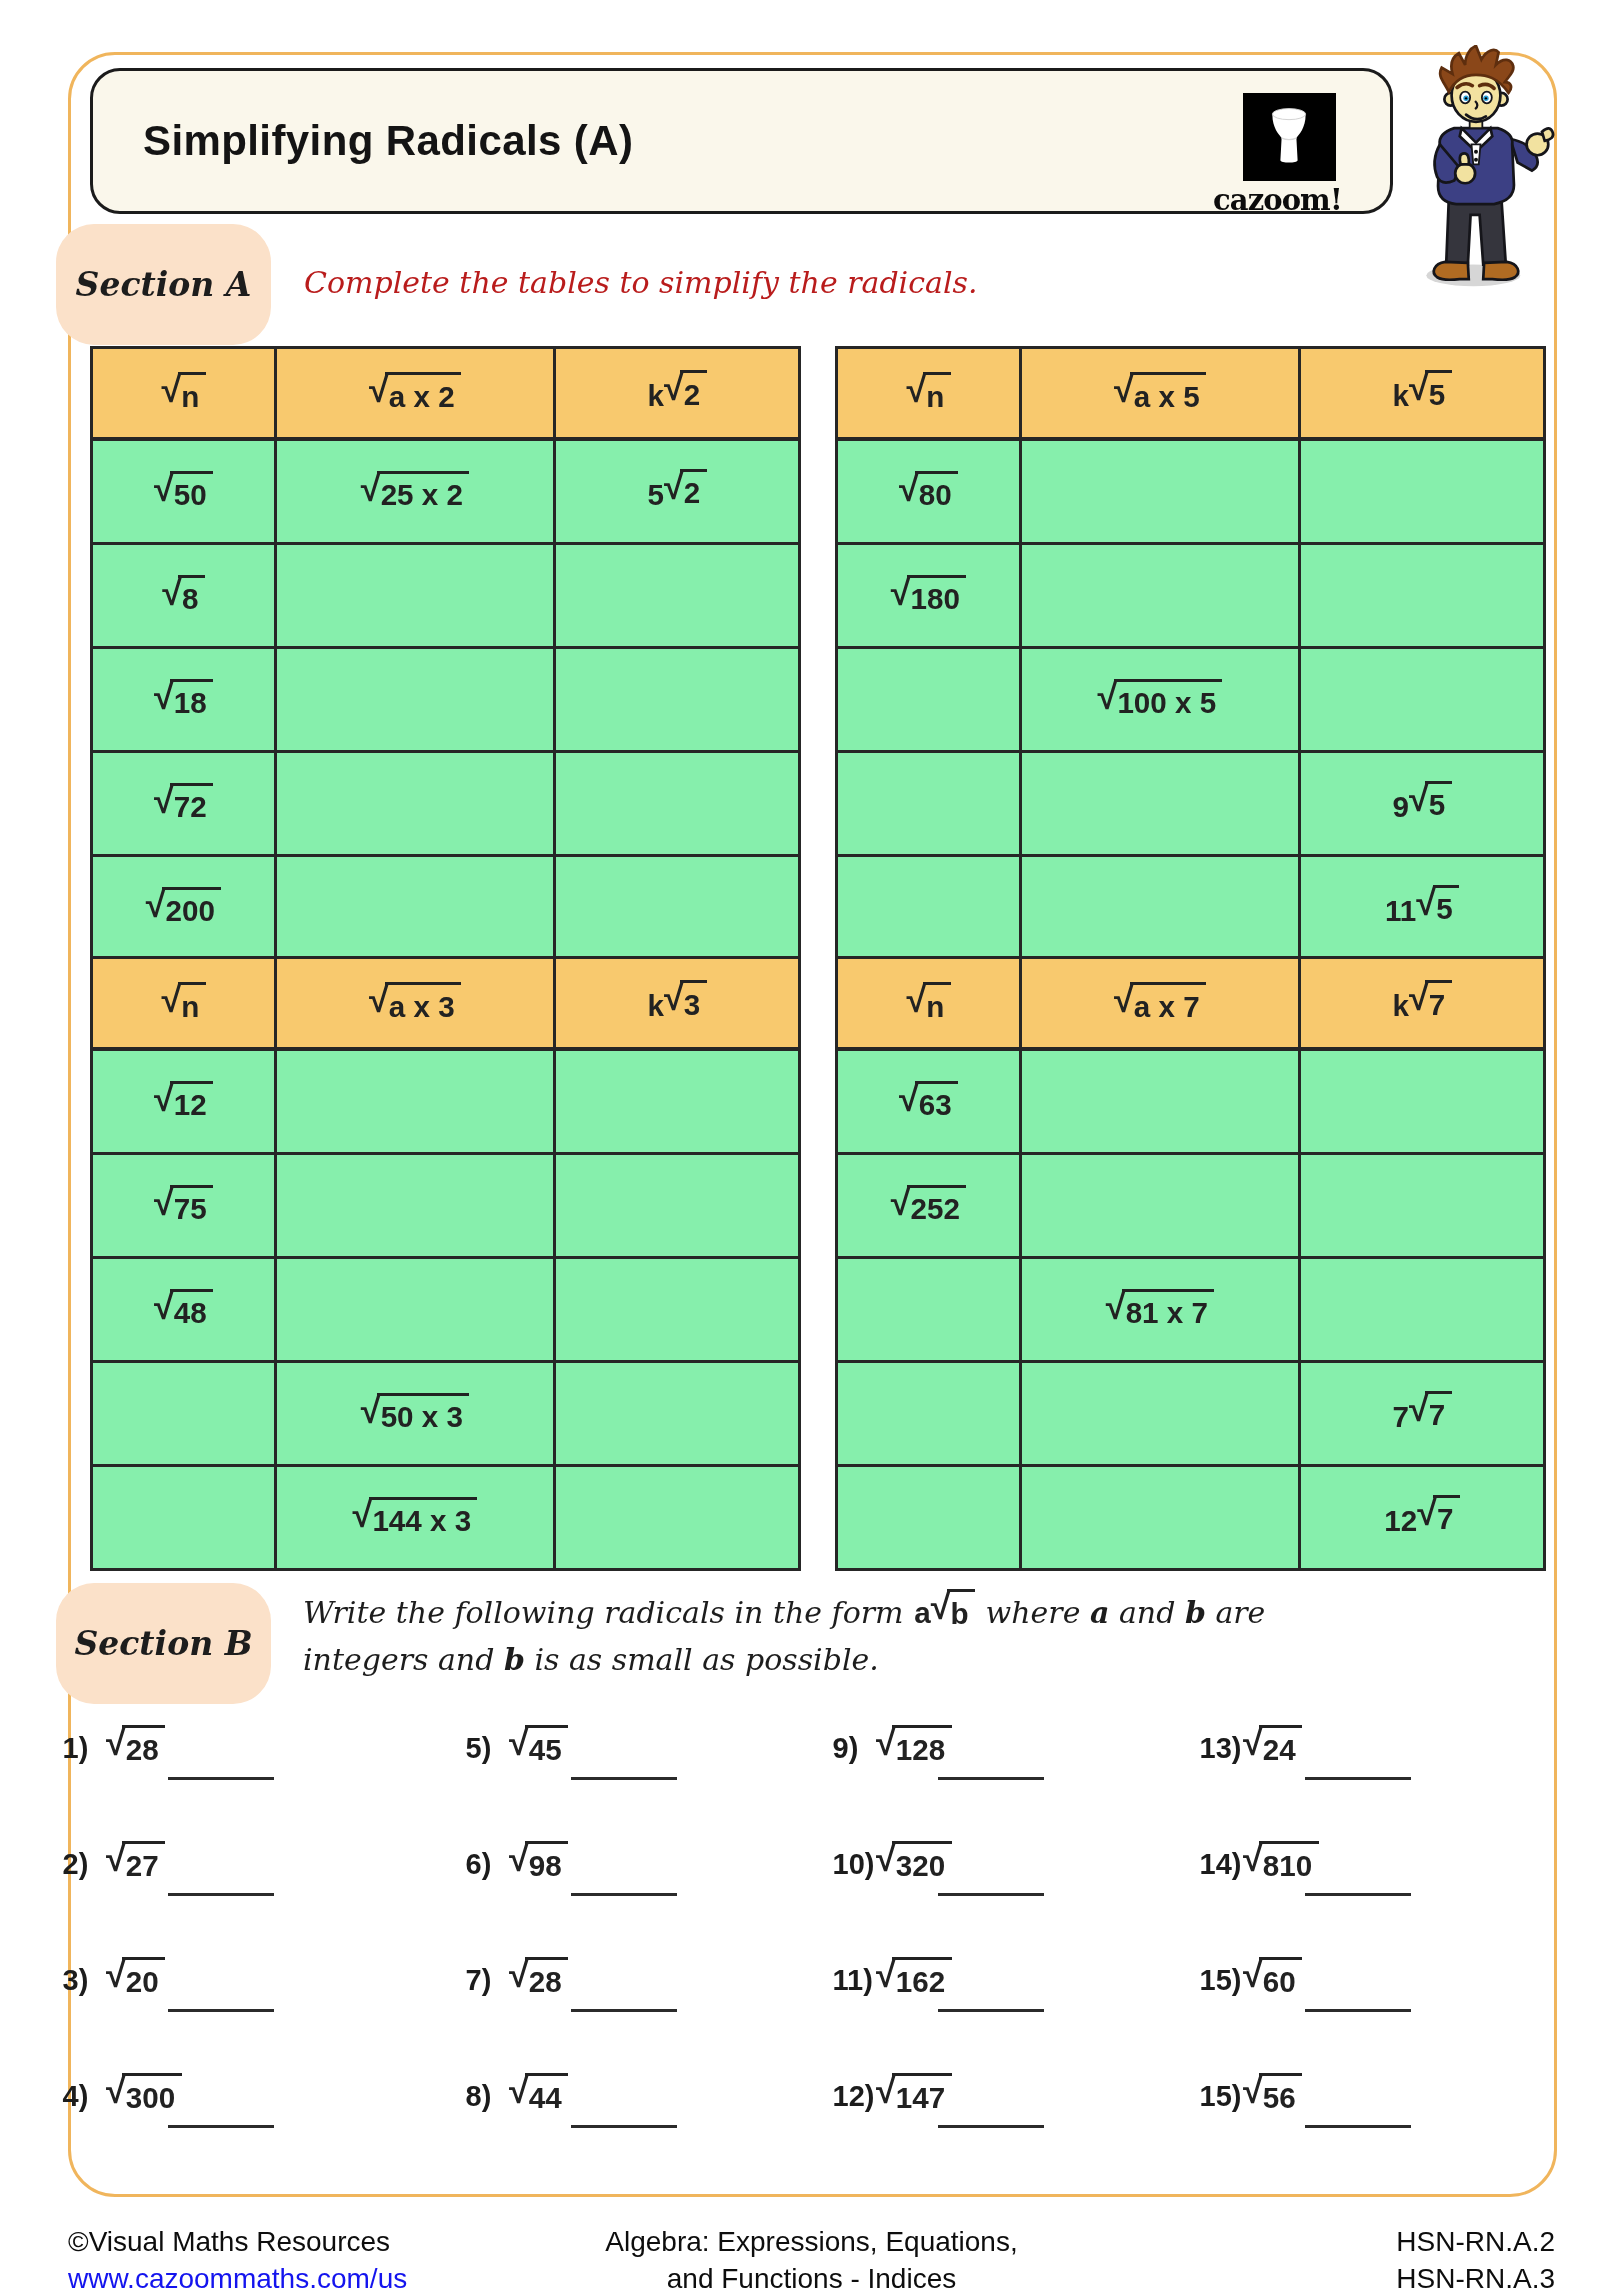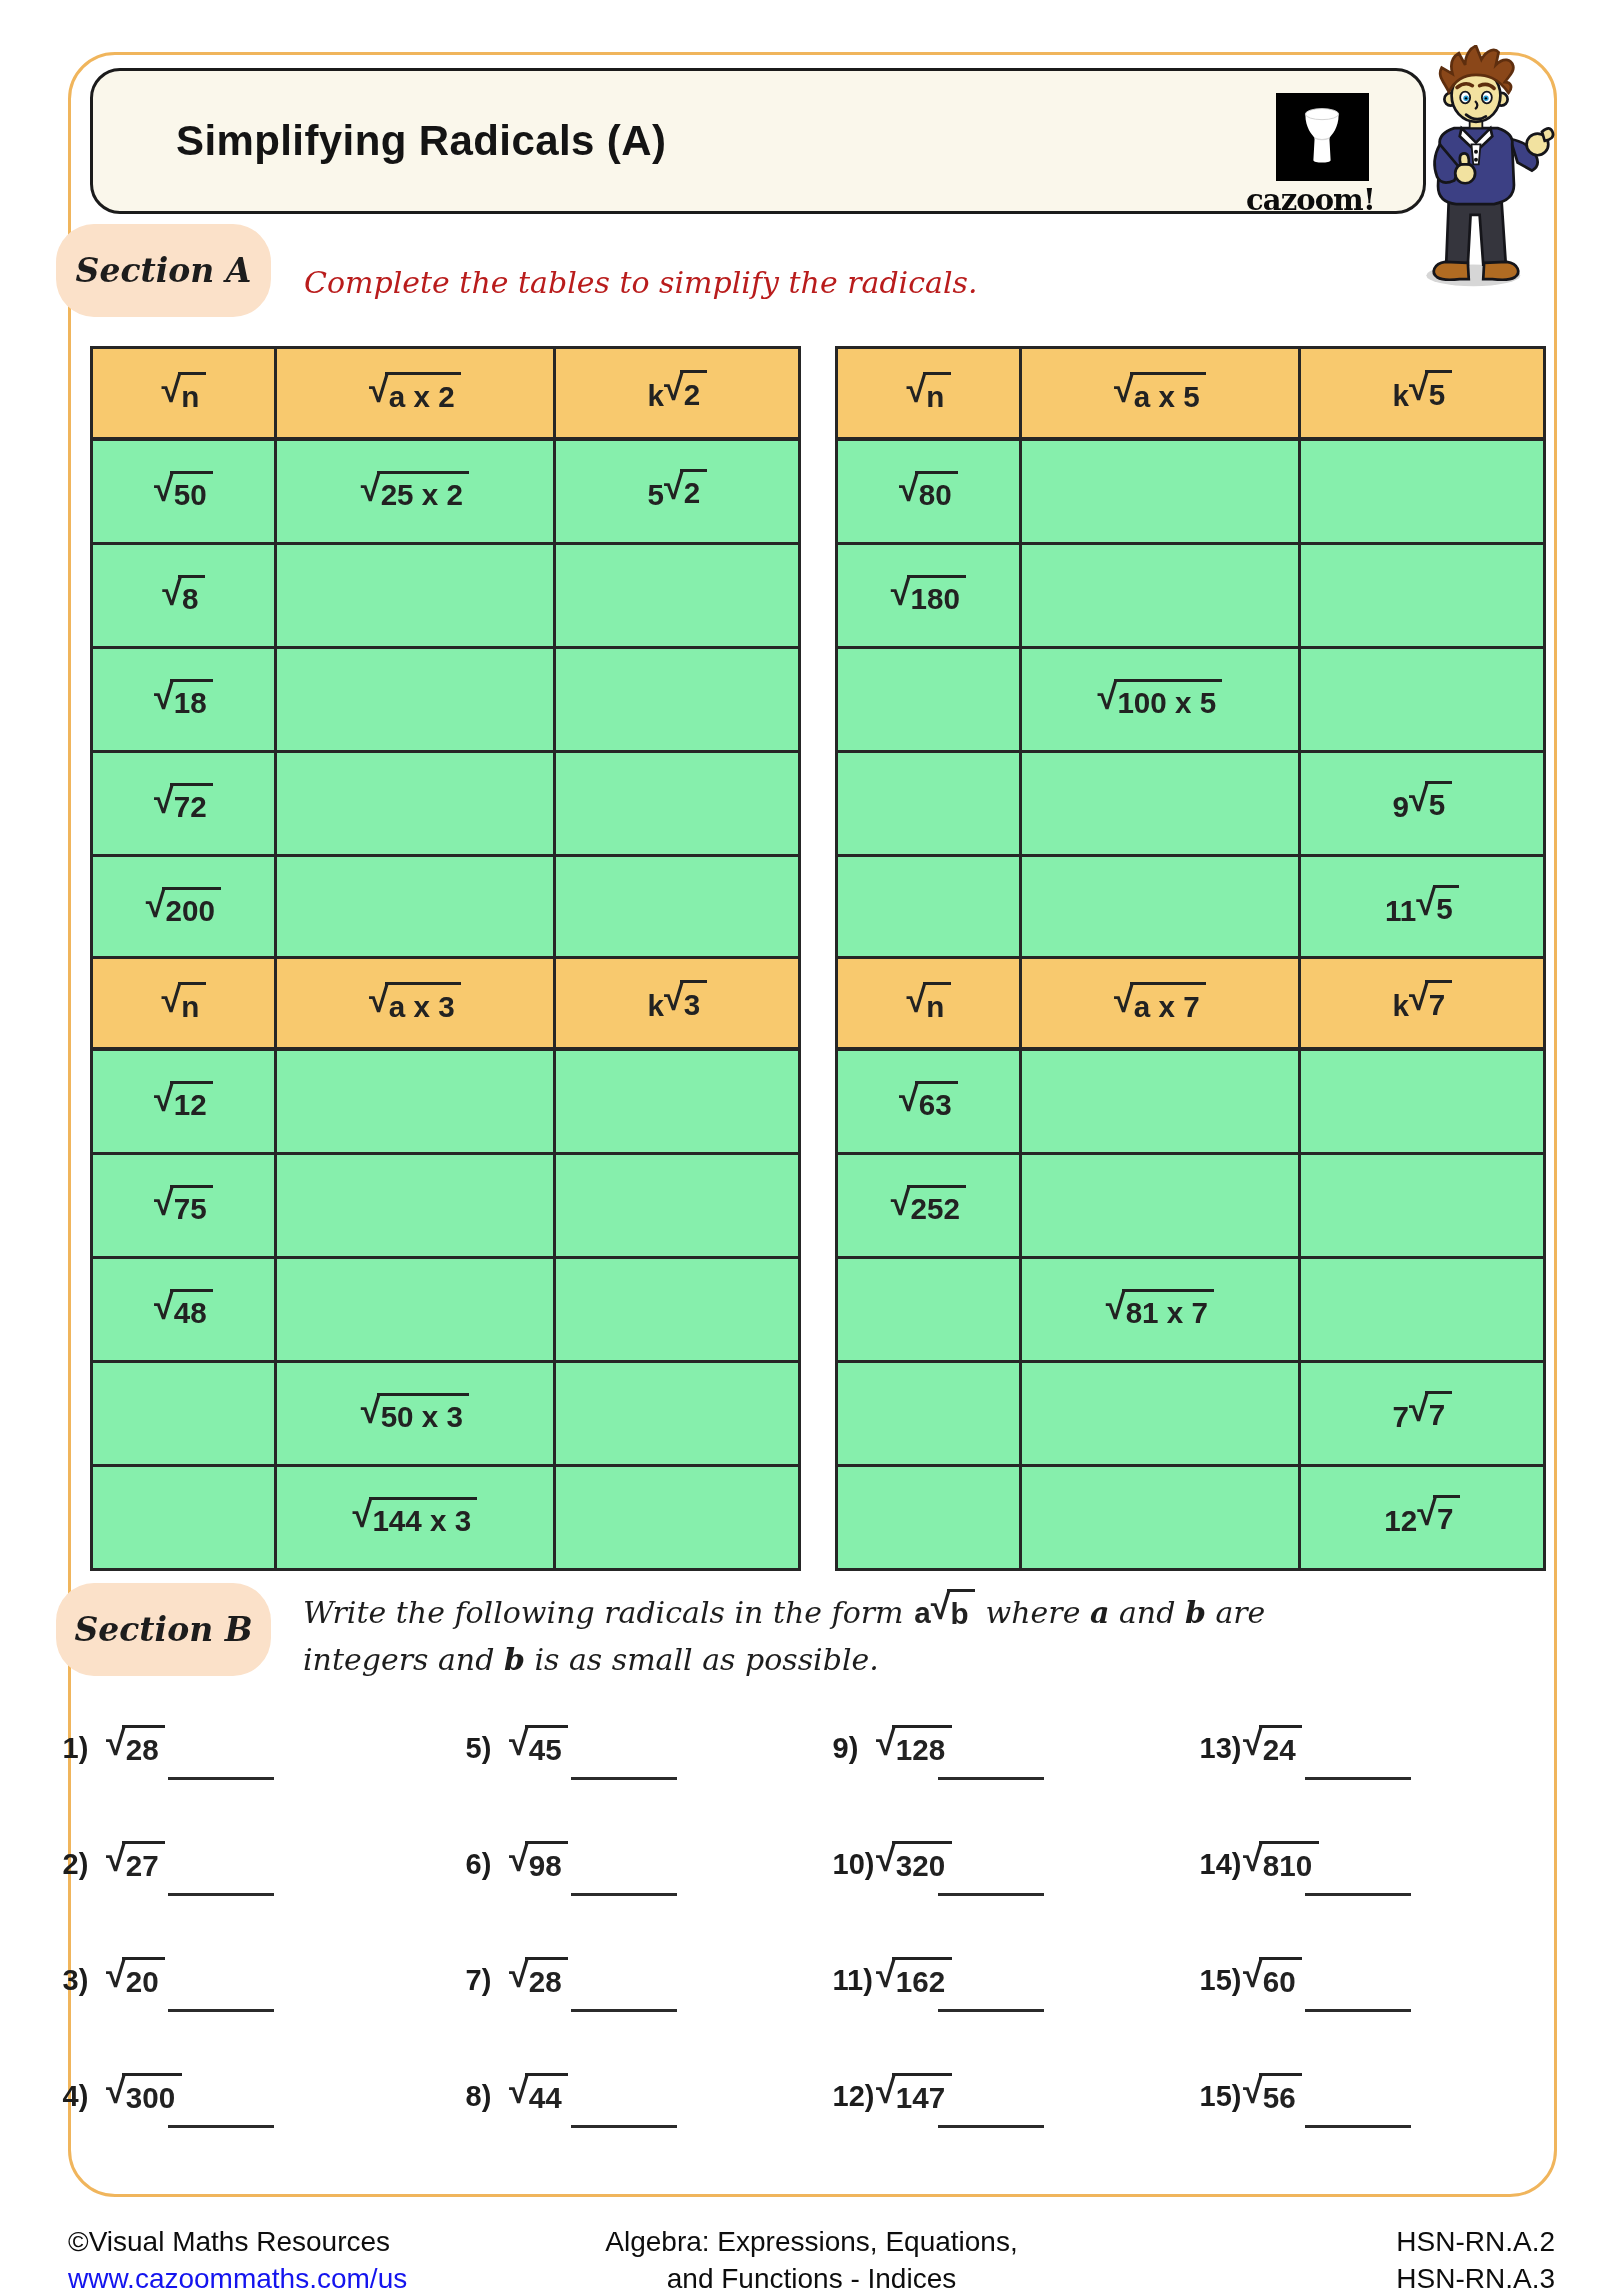--- a/index.html
+++ b/index.html
@@ -9,31 +9,31 @@
   }
   
   .frame{
     position:absolute;left:68px;top:52px;width:1483px;height:2139px;
     border:3.6px solid #f0b55c;border-radius:47px;z-index:1;background:#fff;
   }
   
   .title-box{
     position:absolute;left:90px;top:68px;width:1297px;height:140px;
     background:#faf7eb;border:3.6px solid #1b1b1b;border-radius:30px;z-index:3;
-    display:flex;align-items:center;padding-left:33px;
+    display:flex;align-items:center;
   }
   .page-title{font-size:42px;font-weight:bold;letter-spacing:0.4px;padding-left:50px;color:#141414;}
   .logo{position:absolute;right:25px;top:22px;width:152px;}
   .logo-square{width:93px;height:88px;background:#000;margin:0 auto;display:flex;align-items:center;justify-content:center;}
   .logo-brand{font-family:"DejaVu Serif",serif;font-weight:bold;font-size:29px;letter-spacing:-0.9px;color:#0c0c0c;margin-top:1.8px;}
   
   .mascot{position:absolute;left:1384px;top:45px;width:184px;height:244px;z-index:4;}
   
   .pill{
-    position:absolute;left:56px;width:215px;height:93px;background:#fbe1c9;
+    position:absolute;left:56px;width:215px;height:121px;background:#fbe1c9;
     border-radius:38px;z-index:2;display:flex;align-items:center;justify-content:center;
     font-family:"DejaVu Serif",serif;font-style:italic;font-weight:bold;font-size:33px;color:#1d1d1d;
   }
   .pill-a{top:224px;}
   .pill-b{top:1583px;}
   .instr-a{
     position:absolute;left:304px;top:265px;z-index:2;
     font-family:"DejaVu Serif",serif;font-style:italic;font-size:30px;color:#b91c1c;
   }
   .instr-b{

